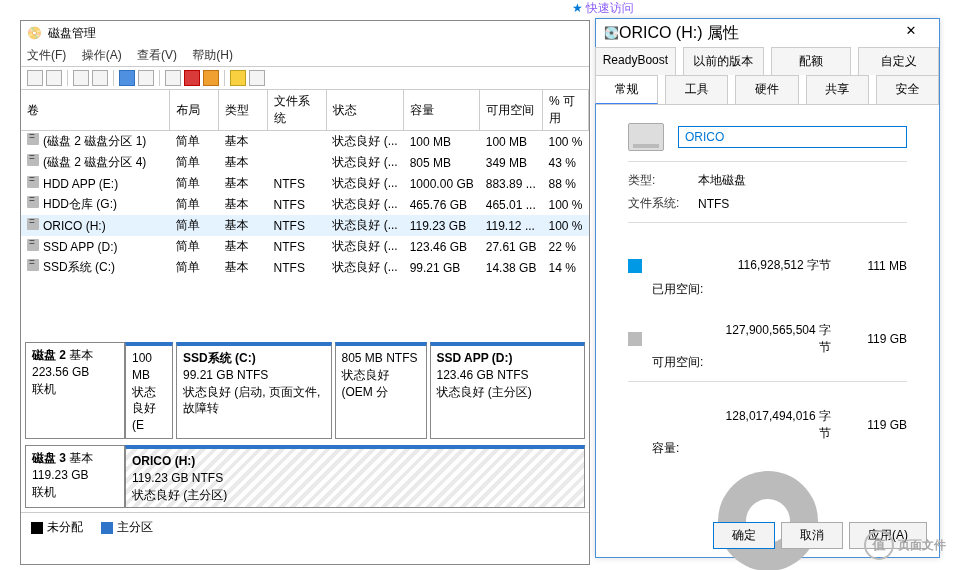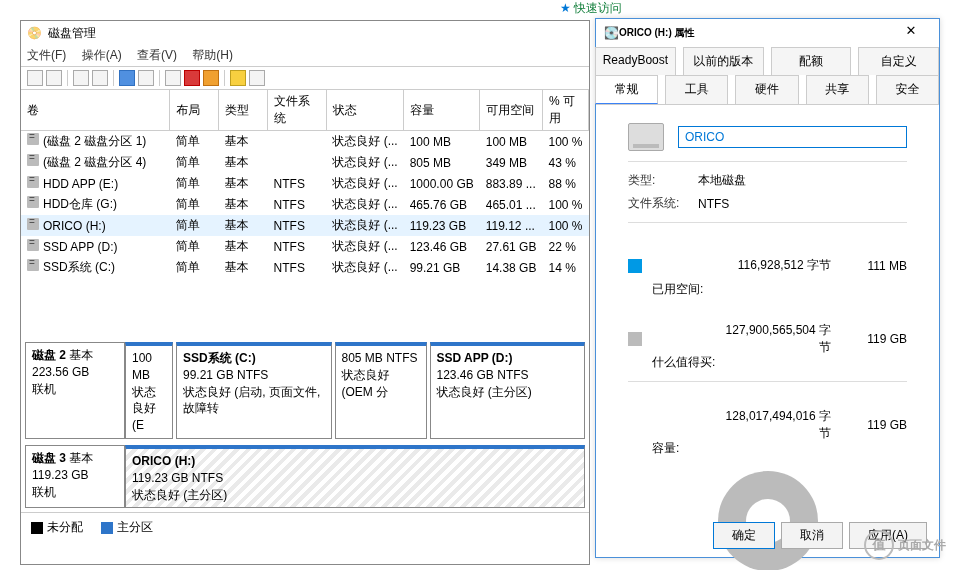--- a/index.html
+++ b/index.html
@@ -1,18 +1,18 @@
 <!DOCTYPE html>
 <html><head>
 <meta charset="utf-8">
 <style>
 * { box-sizing: border-box; margin: 0; padding: 0; font-family: "Microsoft YaHei", "Segoe UI", sans-serif; font-size: 12px; }
 body { background: #fff; width: 960px; height: 570px; position: relative; overflow: hidden; }
 
-.quickaccess { position: absolute; top: 0; left: 560px; color: #15803d; font-size: 12px; }
+.quickaccess { position: absolute; top: 0; left: 572px; color: #8b5cf6; font-size: 12px; }
 .quickaccess::before { content: "★"; color: #0078d7; margin-right: 3px; }
 
 .dm-window { position: absolute; left: 20px; top: 20px; width: 570px; height: 545px; border: 1px solid #888; background: #fff; }
 .dm-title { height: 24px; padding: 4px 6px; display: flex; align-items: center; gap: 6px; }
 .dm-title-text { font-size: 12px; }
 .dm-menu { padding: 2px 6px; font-size: 12px; color: #333; }
 .dm-menu span { margin-right: 12px; cursor: default; }
 .dm-toolbar { padding: 3px 6px; border-top: 1px solid #ccc; border-bottom: 1px solid #ccc; display: flex; gap: 3px; }
 .tb-btn { width: 16px; height: 16px; border: 1px solid #aaa; background: #f4f4f4; }
 .tb-sep { width: 1px; height: 16px; background: #ccc; margin: 0 2px; }
@@ -36,21 +36,21 @@
 .part { border: 1px solid #888; border-top: 4px solid #2e75c9; padding: 4px 6px; font-size: 12px; line-height: 1.4; overflow: hidden; }
 .part.striped { background: repeating-linear-gradient(-45deg, #fff, #fff 4px, #eaeaea 4px, #eaeaea 8px); }
 .part b { font-weight: bold; display: block; }
 .legend { padding: 6px 10px; font-size: 12px; display: flex; gap: 18px; margin-top: auto; border-top: 1px solid #ccc; }
 .leg-sw { display: inline-block; width: 12px; height: 12px; vertical-align: middle; margin-right: 4px; }
 .leg-black { background: #000; }
 .leg-blue { background: #2e75c9; }
 
 .prop-window { position: absolute; left: 595px; top: 18px; width: 345px; height: 540px; border: 1px solid #4a90d9; background: #fff; box-shadow: 0 0 6px rgba(0,0,0,0.15); }
 .prop-titlebar { height: 28px; display: flex; align-items: center; padding: 0 8px; }
-.prop-titlebar-text { font-size: 10px; flex: 1; font-weight: bold; }
+.prop-titlebar-text { font-size: 16px; flex: 1; }
 .prop-close { width: 40px; height: 20px; text-align: center; cursor: pointer; font-size: 13px; }
 .prop-tabs { display: flex; font-size: 12px; gap: 8px; }
 .prop-tab { flex: 1; text-align: center; padding: 5px 0; border: 1px solid #ccc; border-bottom: none; background: #f5f5f5; cursor: pointer; margin-left: -1px; }
 .prop-tab.active { background: #fff; border-bottom: 1px solid #3b82f6; position: relative; z-index: 1; }
 .prop-tabs-row2 { display: flex; font-size: 12px; border-bottom: 1px solid #ccc; }
 .prop-body { padding: 12px 32px; font-size: 12px; }
 .prop-row { display: flex; align-items: center; margin: 6px 0; }
 .drive-icon-lg { width: 36px; height: 28px; background: #ddd; border: 1px solid #aaa; border-radius: 2px; margin-right: 14px; position: relative; }
 .drive-icon-lg::after { content: ""; position: absolute; bottom: 2px; left: 4px; right: 4px; height: 4px; background: #bbb; }
 .name-input { border: 1px solid #0078d7; padding: 3px 6px; flex: 1; font-size: 12px; color: #0078d7; background: #fff; }
@@ -276,21 +276,21 @@
       </div>
     <hr class="sep">
     <div class="usage-row">
       <div class="usage-sw usage-blue"></div>
       <span class="usage-label">已用空间:</span>
       <span class="usage-bytes">116,928,512 字节</span>
       <span class="usage-size">111 MB</span>
     </div>
     <div class="usage-row">
       <div class="usage-sw usage-gray"></div>
-      <span class="usage-label">什么值得买:</span>
+      <span class="usage-label">可用空间:</span>
       <span class="usage-bytes">127,900,565,504 字节</span>
       <span class="usage-size">119 GB</span>
     </div>
     <hr class="sep">
     <div class="usage-row">
       <div style="width:24px"></div>
       <span class="usage-label">容量:</span>
       <span class="usage-bytes">128,017,494,016 字节</span>
       <span class="usage-size">119 GB</span>
     </div>

